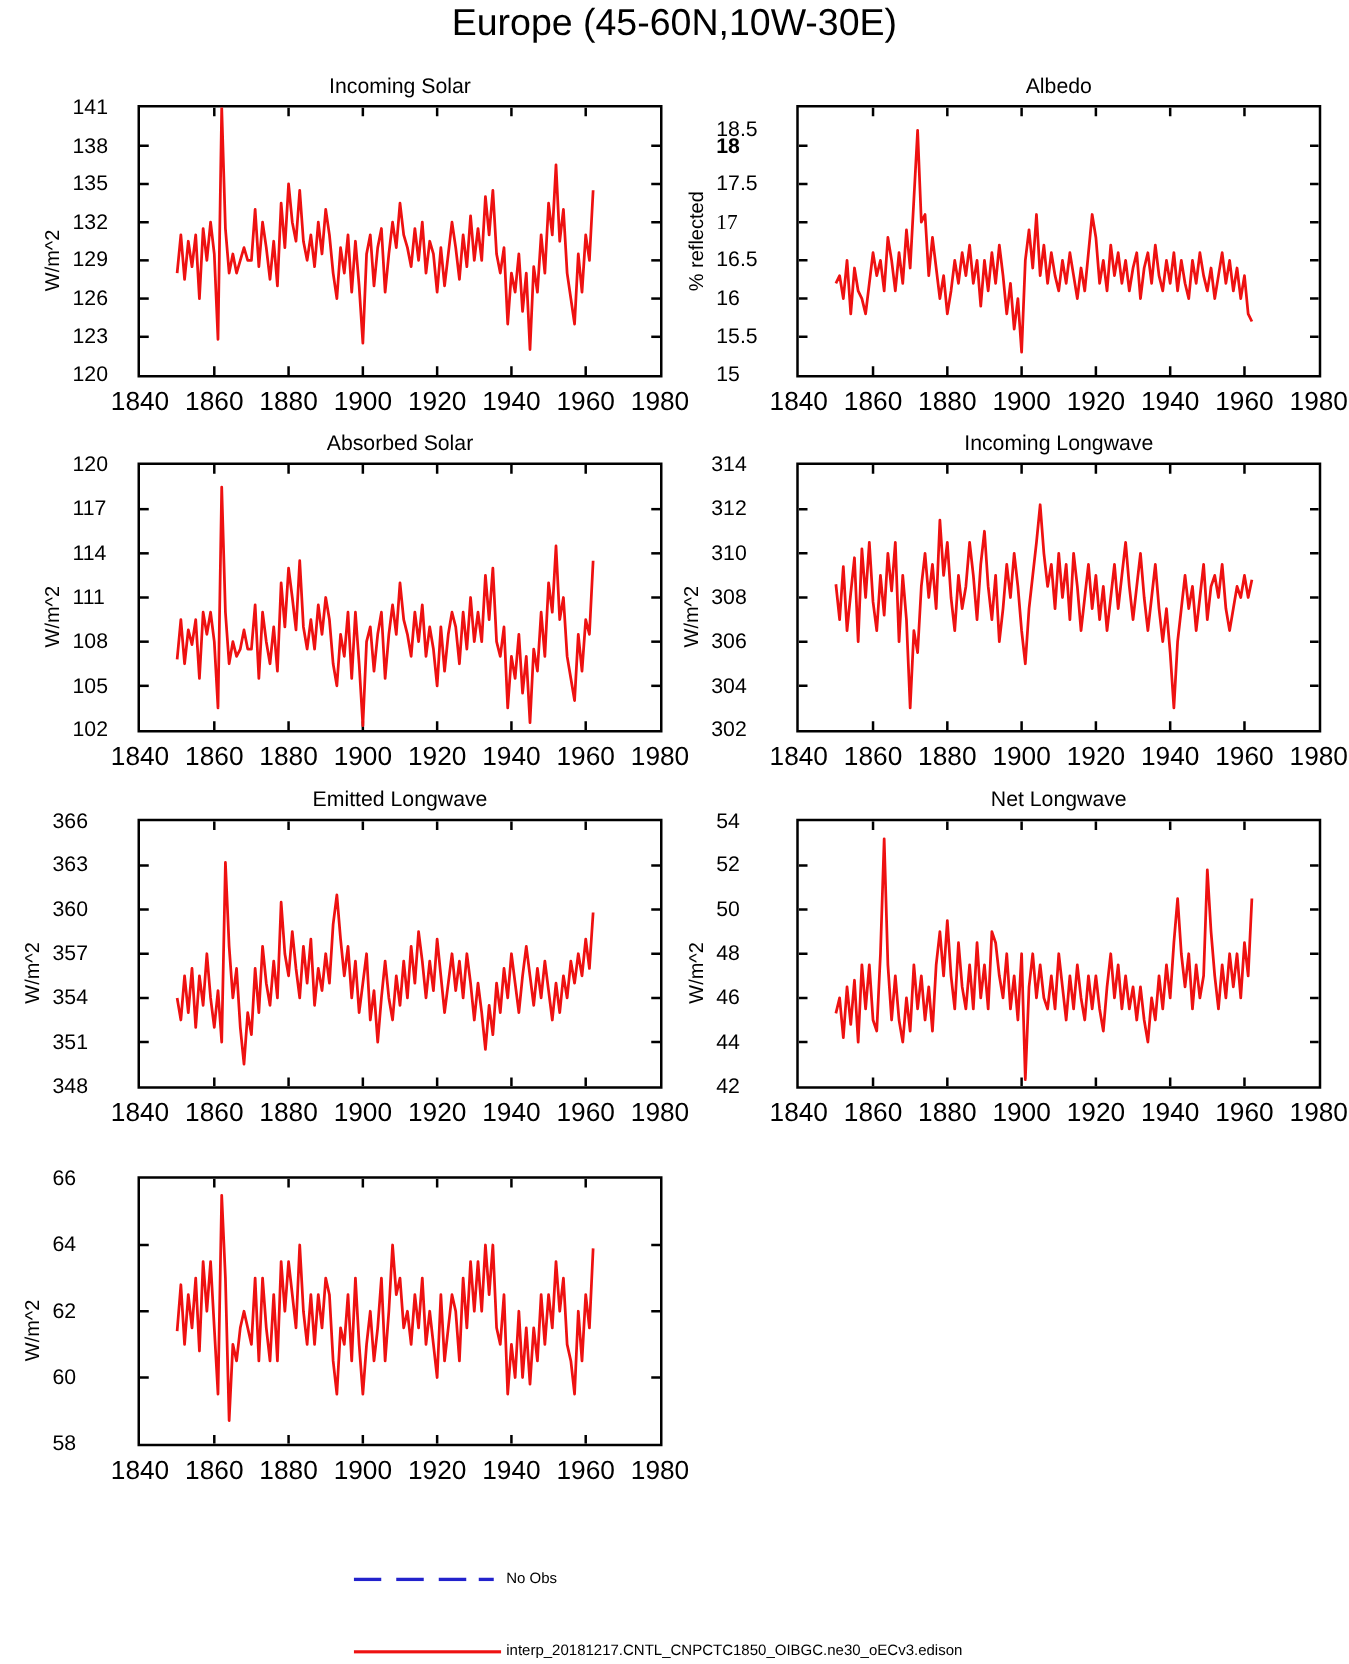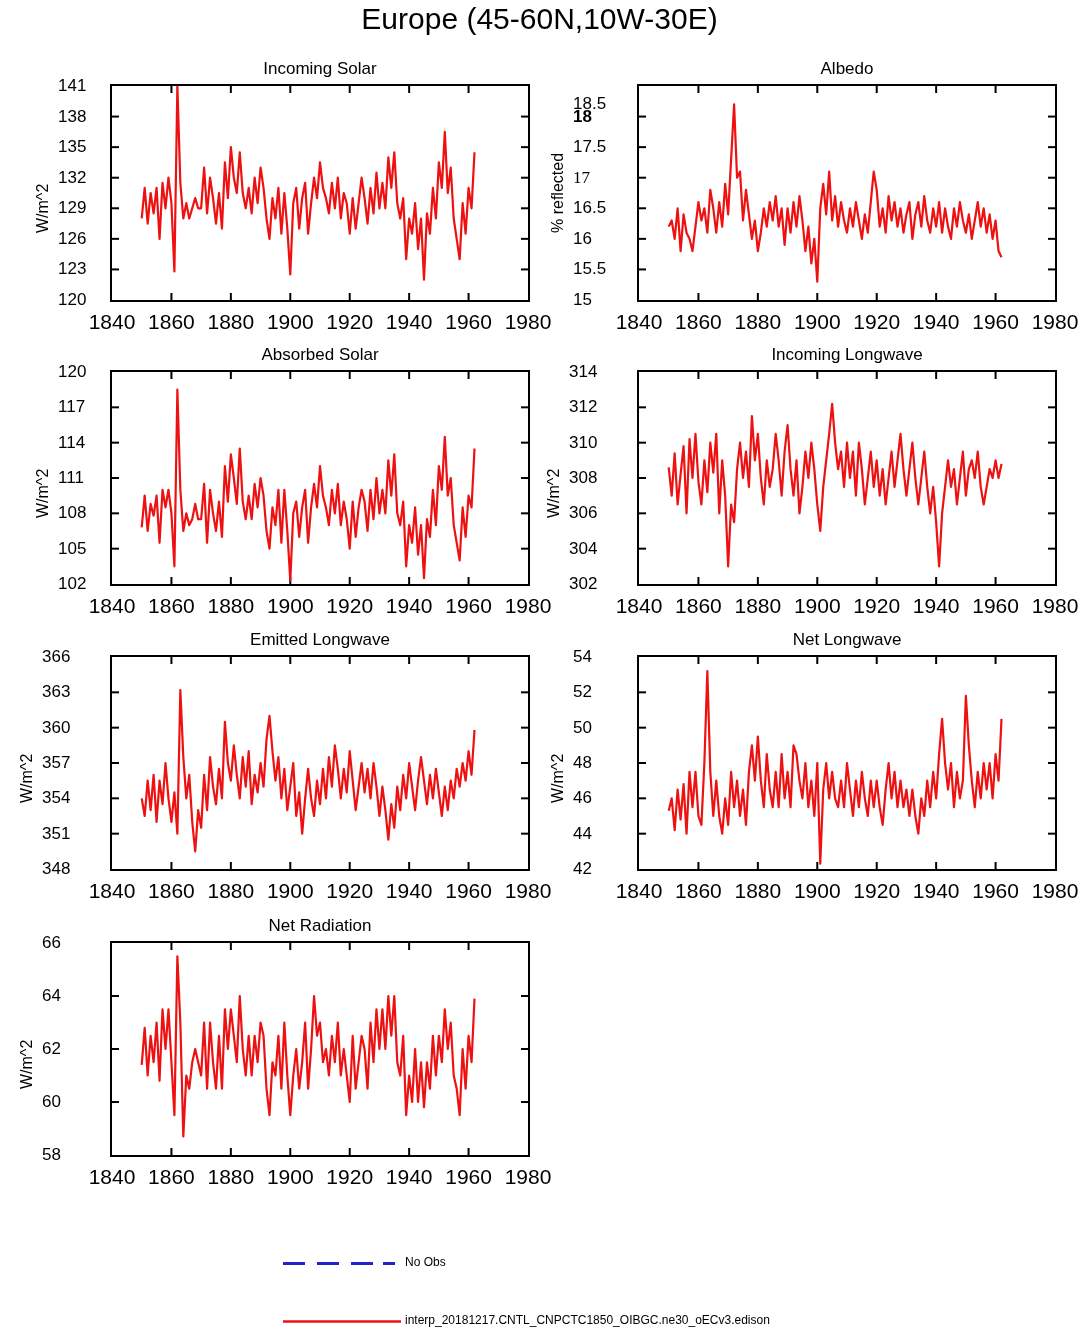--- a/index.html
+++ b/index.html
@@ -298,21 +298,20 @@
       <div class="xtick" style="left: 31.4286px; top: 224px; width: 60px;">1860</div>
       <div class="xtick" style="left: 90.8571px; top: 224px; width: 60px;">1880</div>
       <div class="xtick" style="left: 150.286px; top: 224px; width: 60px;">1900</div>
       <div class="xtick" style="left: 209.714px; top: 224px; width: 60px;">1920</div>
       <div class="xtick" style="left: 269.143px; top: 224px; width: 60px;">1940</div>
       <div class="xtick" style="left: 328.571px; top: 224px; width: 60px;">1960</div>
       <div class="xtick" style="left: 388px; top: 224px; width: 60px;">1980</div>
       <div class="ylabel" style="left: -88px; top: 148px;">W/m^2</div>
     </div>
     <div class="panel" style="left: 110px; top: 941px; width: 420px; height: 216px;">
-      <div class="panel-title">Net Radiation</div>
       <div class="plotbox" style="left: 0px; top: 0px; width: 420px; height: 216px;">
         <svg width="416" height="212">
           <line x1="59.42857142857142" y1="212" x2="59.42857142857142" y2="205" stroke="#000" stroke-width="2"></line>
           <line x1="59.42857142857142" y1="0" x2="59.42857142857142" y2="7" stroke="#000" stroke-width="2"></line>
           <line x1="118.85714285714285" y1="212" x2="118.85714285714285" y2="205" stroke="#000" stroke-width="2"></line>
           <line x1="118.85714285714285" y1="0" x2="118.85714285714285" y2="7" stroke="#000" stroke-width="2"></line>
           <line x1="178.28571428571428" y1="212" x2="178.28571428571428" y2="205" stroke="#000" stroke-width="2"></line>
           <line x1="178.28571428571428" y1="0" x2="178.28571428571428" y2="7" stroke="#000" stroke-width="2"></line>
           <line x1="237.7142857142857" y1="212" x2="237.7142857142857" y2="205" stroke="#000" stroke-width="2"></line>
           <line x1="237.7142857142857" y1="0" x2="237.7142857142857" y2="7" stroke="#000" stroke-width="2"></line>

